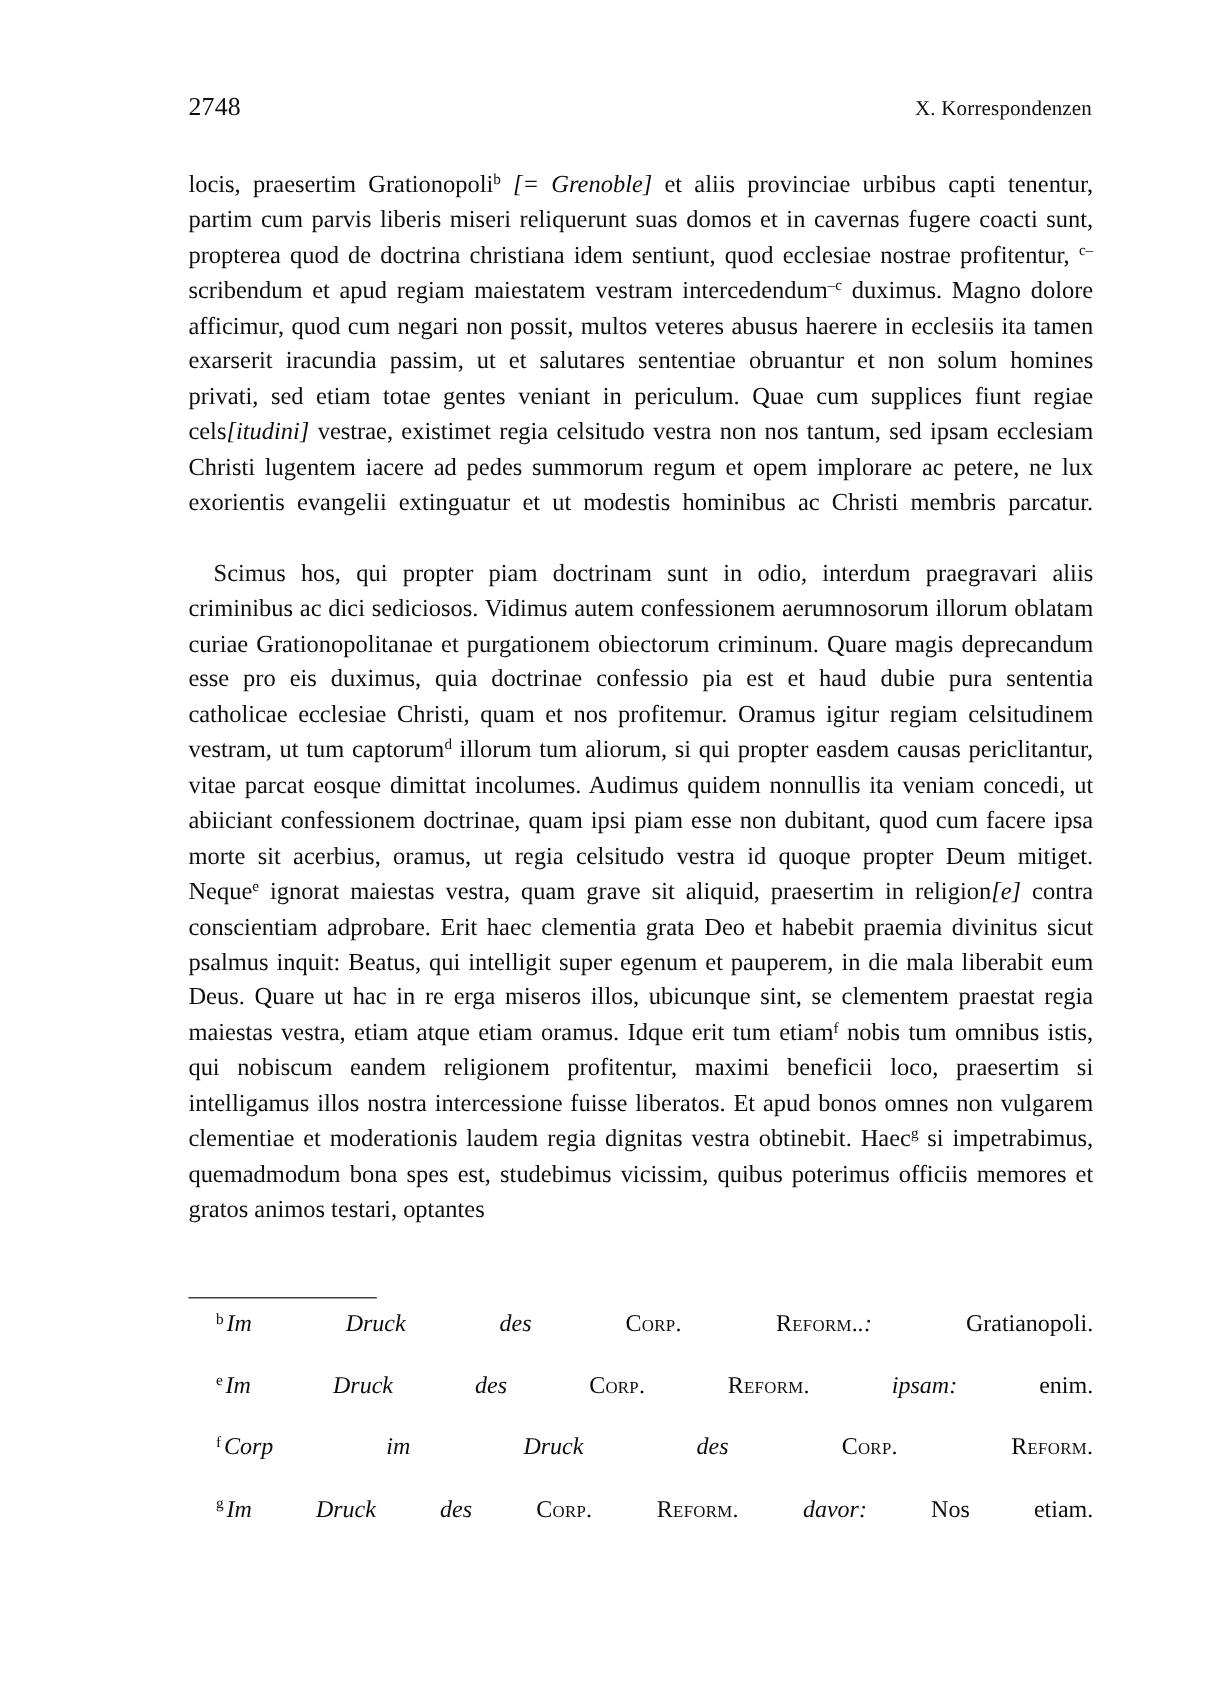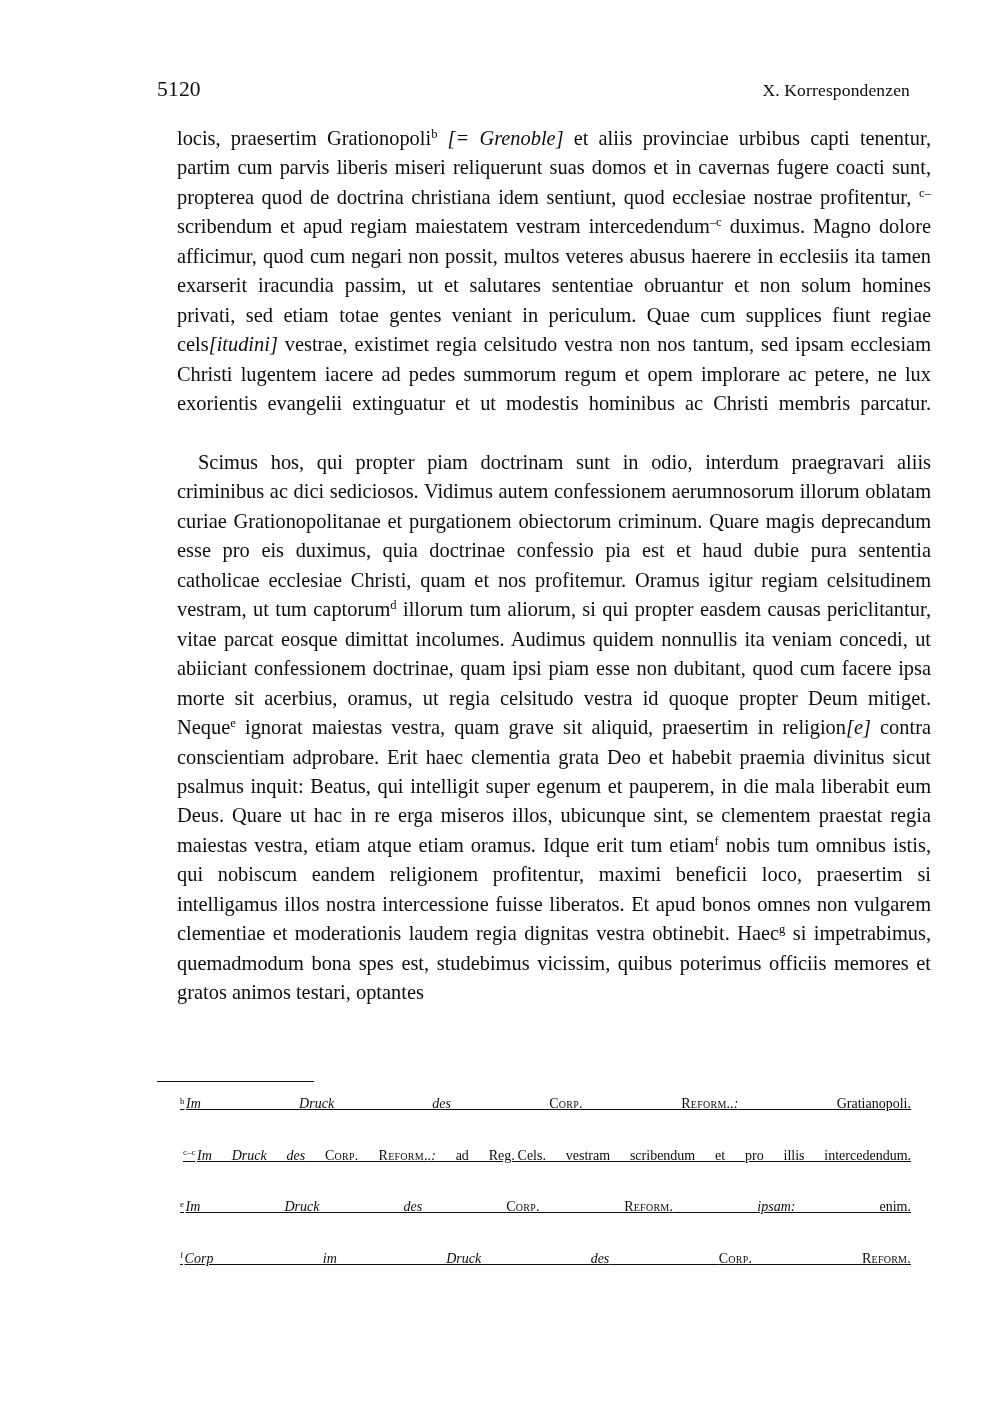--- a/index.html
+++ b/index.html
@@ -48,28 +48,27 @@
     text-align: right;
     font-size: 17.5px;
     line-height: 28px;
     letter-spacing: .15px;
   }
 
   
   .textblock {
     position: absolute;
     left: 157px;
-    top: 124px;
+    top: 140px;
     width: 754px;
     font-size: 20.4px;
     line-height: 29.45px;
     text-align: justify;
     text-justify: inter-word;
     hyphens: none;
-    margin-left: 20px;
     -webkit-hyphens: none;
   }
   .textblock p {
     margin: 0;
     text-indent: 0;
   }
   .textblock p.indent {
     text-indent: 21px;
   }
   
@@ -95,24 +94,23 @@
     top: 1081px;
     width: 157px;
     height: 0;
     border-top: 1.4px solid #111;
   }
   .footnotes {
     position: absolute;
     left: 157px;
     top: 1091px;
     width: 754px;
-    font-size: 14px;
+    font-size: 20px;
     line-height: 25.8px;
     text-align: justify;
-    text-decoration: underline;
   }
   .footnotes p {
     margin: 0;
     text-indent: 23px;
   }
   .footnotes p:after {
     content: "";
     display: inline-block;
     width: 100%;
   }
@@ -131,31 +129,31 @@
     font-style: normal;
     letter-spacing: .25px;
   }
 </style>
 </head>
 <body>
 
 <div class="page">
 
   <div class="runhead">
-    <span class="folio">5120</span>
+    <span class="folio">2748</span>
     <span class="title">X. Korrespondenzen</span>
   </div>
 
   <div class="textblock" id="body-host">
       <p>locis, praesertim Grationopoli<sup>b</sup> <i>[= Grenoble]</i> et aliis provinciae urbibus capti tenentur, partim cum parvis liberis miseri reliquerunt suas domos et in cavernas fugere coacti sunt, propterea quod de doctrina christiana idem sentiunt, quod ecclesiae nostrae profitentur, <sup>c–</sup>scribendum et apud regiam maiestatem vestram intercedendum<sup>–c</sup>  duximus. Magno dolore afficimur, quod cum negari non possit, multos veteres abusus haerere in ecclesiis ita tamen exarserit iracundia passim, ut et salutares sententiae obruantur et non solum homines privati, sed etiam totae gentes veniant in periculum. Quae cum supplices fiunt regiae cels<i>[itudini]</i> vestrae, existimet regia celsitudo vestra non nos tantum, sed ipsam ecclesiam Christi lugentem iacere ad pedes summorum regum et opem implorare ac petere, ne lux exorientis evangelii extinguatur et ut modestis hominibus ac Christi membris parcatur.</p>
       <p class="indent noflush">Scimus hos, qui propter piam doctrinam sunt in odio, interdum praegravari aliis criminibus ac dici sediciosos. Vidimus autem confessionem aerumnosorum illorum oblatam curiae Grationopolitanae et purgationem obiectorum criminum. Quare magis deprecandum esse pro eis duximus, quia doctrinae confessio pia est et haud dubie pura sententia catholicae ecclesiae Christi, quam et nos profitemur. Oramus igitur regiam celsitudinem vestram, ut tum captorum<sup>d</sup> illorum tum aliorum, si qui propter easdem causas periclitantur, vitae parcat eosque dimittat incolumes. Audimus quidem nonnullis ita veniam concedi, ut abiiciant confessionem doctrinae, quam ipsi piam esse non dubitant, quod cum facere ipsa morte sit acerbius, oramus, ut regia celsitudo vestra id quoque propter Deum mitiget. Neque<sup>e</sup> ignorat maiestas vestra, quam grave sit aliquid, praesertim in religion<i>[e]</i> contra conscientiam adprobare. Erit haec clementia grata Deo et habebit praemia divinitus sicut psalmus inquit: Beatus, qui intelligit super egenum et pauperem, in die mala liberabit eum Deus. Quare ut hac in re erga miseros illos, ubicunque sint, se clementem praestat regia maiestas vestra, etiam atque etiam oramus. Idque erit tum etiam<sup>f</sup> nobis tum omnibus istis, qui nobiscum eandem religionem profitentur, maximi beneficii loco, praesertim si intelligamus illos nostra intercessione fuisse liberatos. Et apud bonos omnes non vulgarem clementiae et moderationis laudem regia dignitas vestra obtinebit. Haec<sup>g</sup> si impetrabimus, quemadmodum bona spes est, studebimus vicissim, quibus poterimus officiis memores et gratos animos testari, optantes</p>
     </div>
 
   <div class="fnrule"></div>
 
   <div class="footnotes" id="footnote-host">
       <p><sup>b</sup><i>Im Druck des</i> <span class="sc">Corp. Reform.</span><i>.:</i> Gratianopoli.</p>
-      <p class="wide"><sup>c–c</sup><i>Im Druck des</i> <span class="sc">Corp. Reform.</span><i>.:</i> ad Reg. Cels. vestram scribendum et pro illis intercedendum.</p>
       <p><sup>e</sup><i>Im Druck des</i> <span class="sc">Corp. Reform.</span> <i>ipsam:</i> enim.</p>
       <p><sup>f</sup><i>Corp im Druck des</i> <span class="sc">Corp. Reform.</span></p>
+      <p><sup>g</sup><i>Im Druck des</i> <span class="sc">Corp. Reform.</span> <i>davor:</i> Nos etiam.</p>
     </div>
 
 </div>
 
 </body></html>

